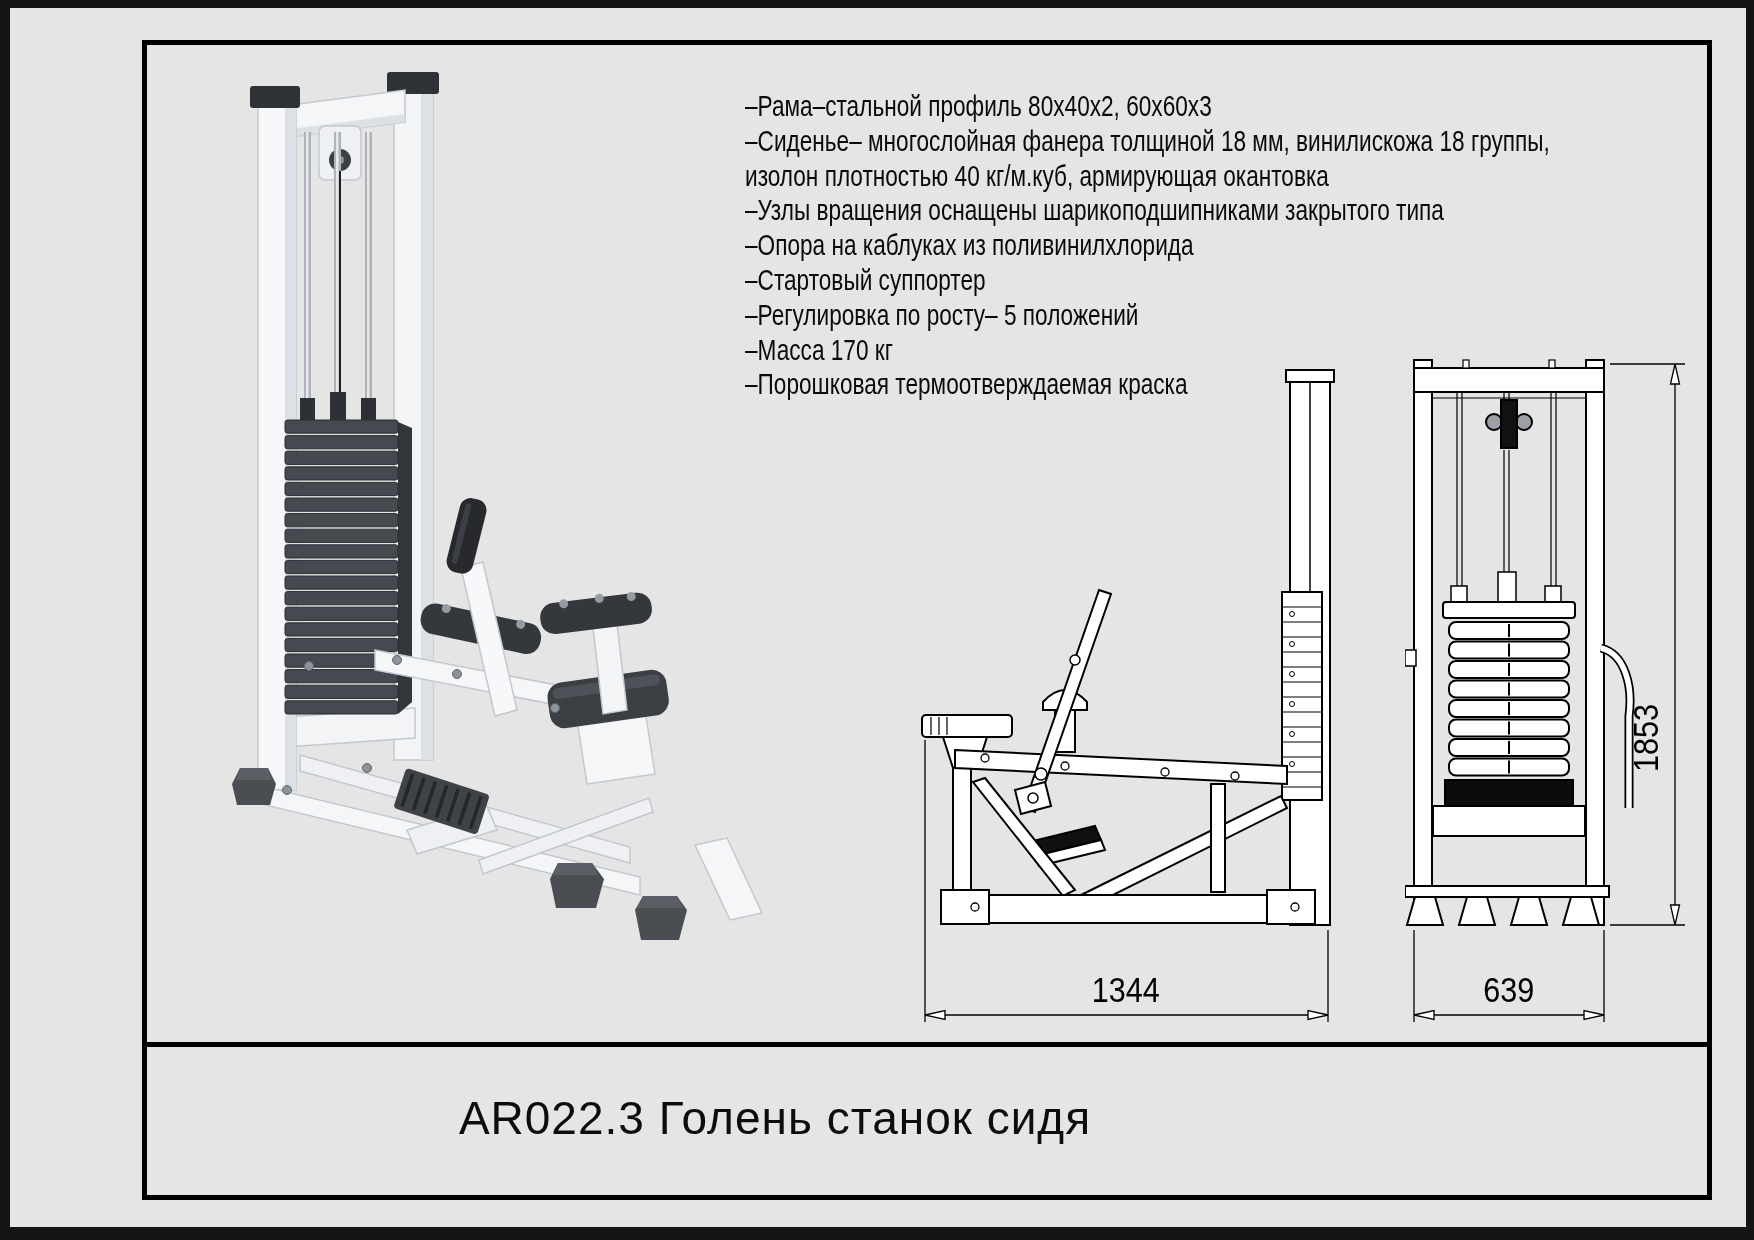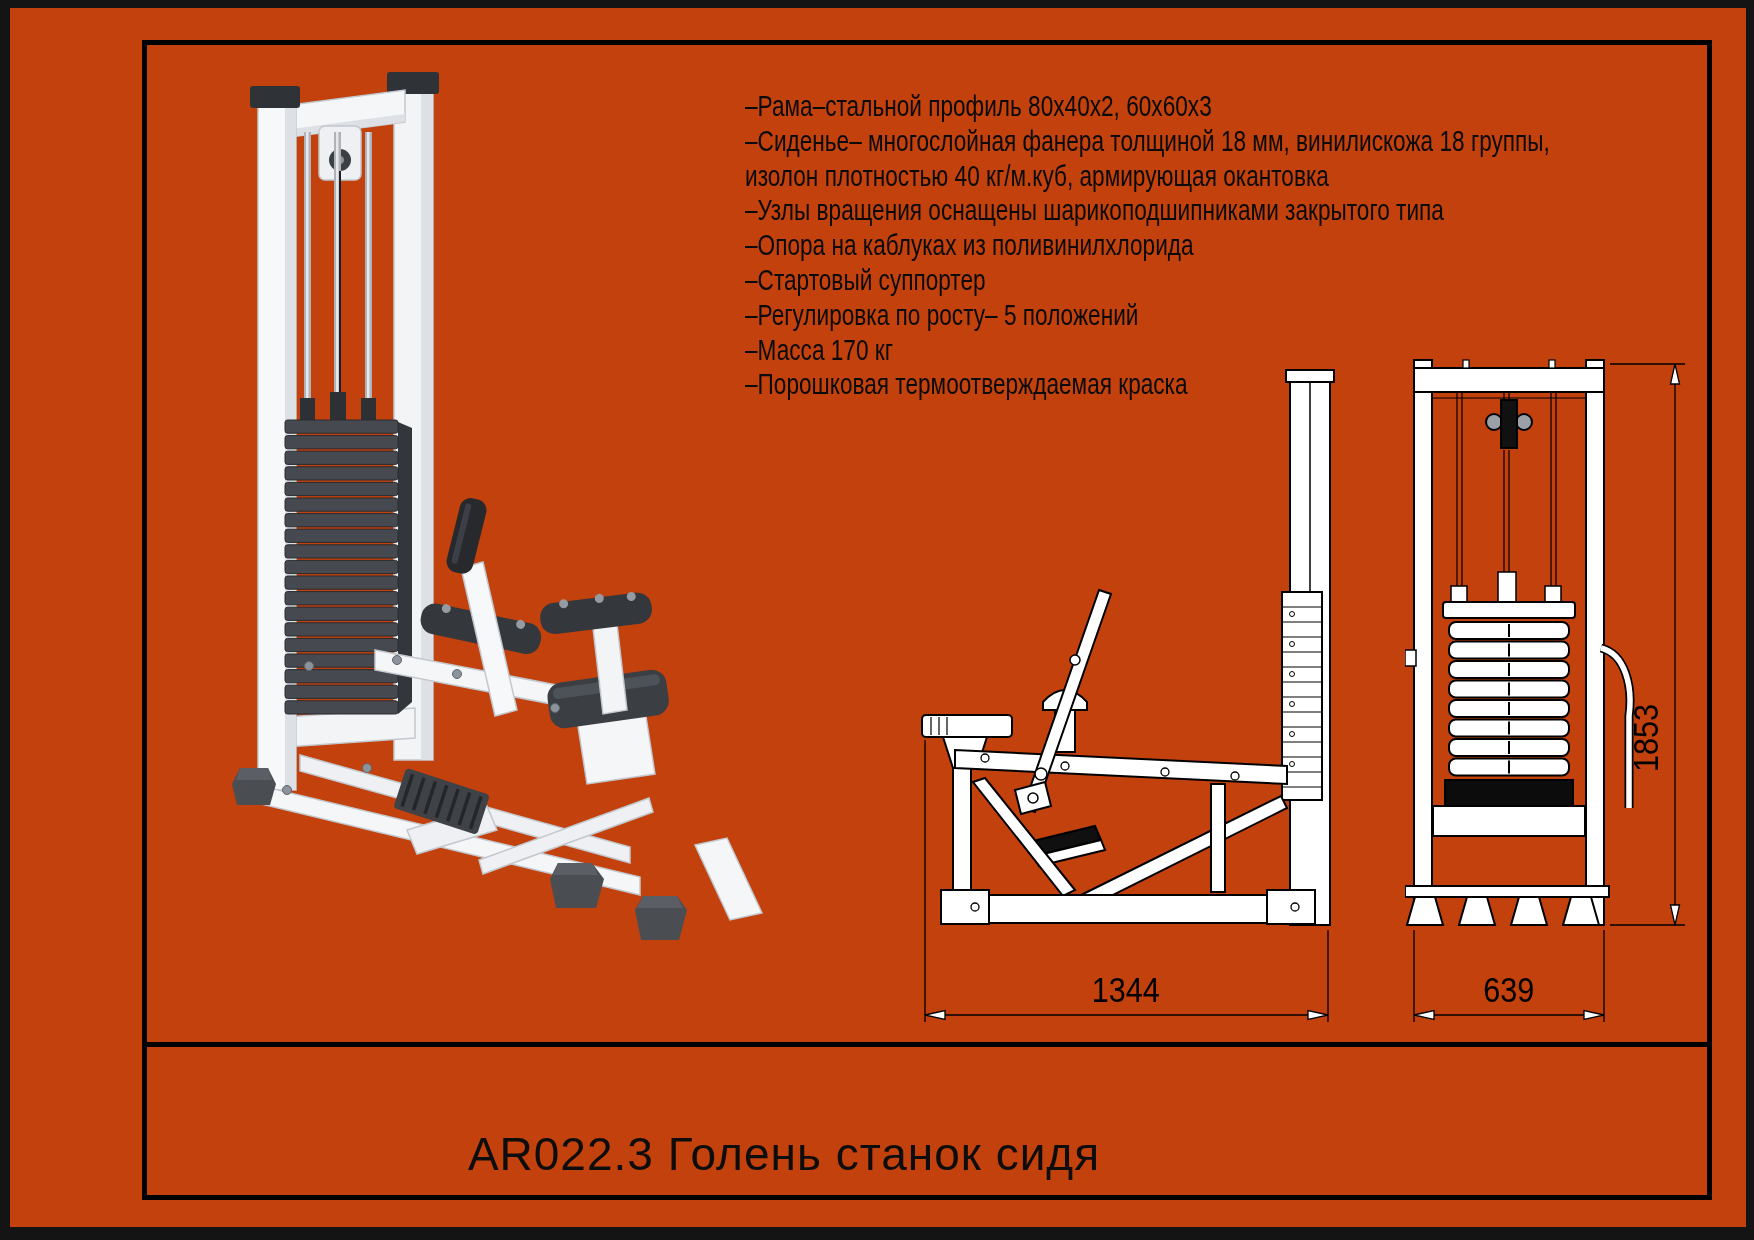--- a/index.html
+++ b/index.html
@@ -1,38 +1,38 @@
 <!DOCTYPE html>
 <html><head>
 <meta charset="utf-8">
 <style>
   html,body{margin:0;padding:0;background:#888;}
   .page{
     position:relative;
     width:1754px;height:1240px;
     box-sizing:border-box;
-    background:#c2410c;
+    background:#e5e5e5;
     border-top:8px solid #141414;
     border-left:10px solid #141414;
     border-right:8px solid #141414;
     border-bottom:13px solid #141414;
     overflow:hidden;
     font-family:"Liberation Sans",sans-serif;
     color:#111;
   }
   .frame{
     position:absolute;left:132px;top:32px;
     width:1560px;height:1150px;
     border:5px solid #000;
   }
   .frame-divider{
     position:absolute;left:0;top:997px;width:100%;height:5px;background:#000;
   }
   .title-block{
-    position:absolute;left:17px;top:1002px;width:100%;height:157px;margin-top:36px;
+    position:absolute;left:8px;top:1002px;width:100%;height:157px;
   }
   .product-title{
     position:absolute;left:0;top:44px;width:1240px;
     text-align:center;
     font-size:46px;letter-spacing:1px;color:#0d0d0d;
     font-family:"Liberation Sans",sans-serif;
   }
   .spec-list{
     position:absolute;left:598px;top:44px;width:1060px;
     transform:scaleX(0.78);transform-origin:top left;

